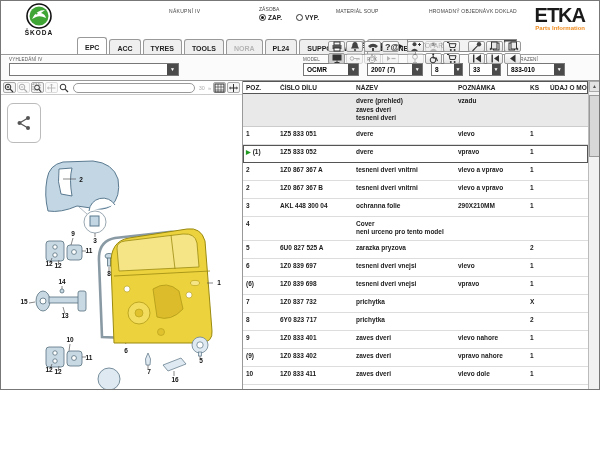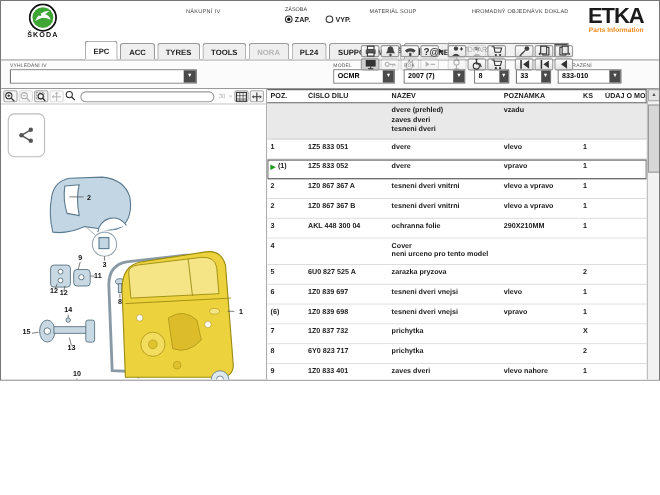--- a/index.html
+++ b/index.html
@@ -1,18 +1,18 @@
 <!DOCTYPE html>
 <html><head>
 <meta charset="utf-8">
 <style>
   * { margin:0; padding:0; box-sizing:border-box; }
   html,body { width:600px; height:450px; }
   body { font-family:"Liberation Sans", sans-serif; background:#fff; color:#222; }
-  .app { position:relative; width:600px; height:346px; border:1px solid #777; background:#fff; overflow:hidden; }
+  .app { position:relative; width:600px; height:390px; border:1px solid #777; background:#fff; overflow:hidden; }
 
   
   .header { position:absolute; left:0; top:0; width:100%; height:36px; background:#fff; }
   .brand { position:absolute; left:16px; top:2px; width:44px; text-align:center; }
   .brand svg { display:block; margin:0 auto; }
   .brand-name { font-size:6.5px; font-weight:bold; letter-spacing:1px; color:#111; }
   .nav-label { position:absolute; left:168px; top:7px; font-size:5px; color:#444; letter-spacing:.3px; }
   .stock { position:absolute; left:258px; top:5px; font-size:5px; color:#444; }
   .stock .opts { margin-top:2px; display:flex; gap:14px; font-size:6.5px; font-weight:bold; color:#222; }
   .radio { display:inline-block; width:7px; height:7px; border:1px solid #333; border-radius:50%; vertical-align:-1px; margin-right:2px; position:relative; }

